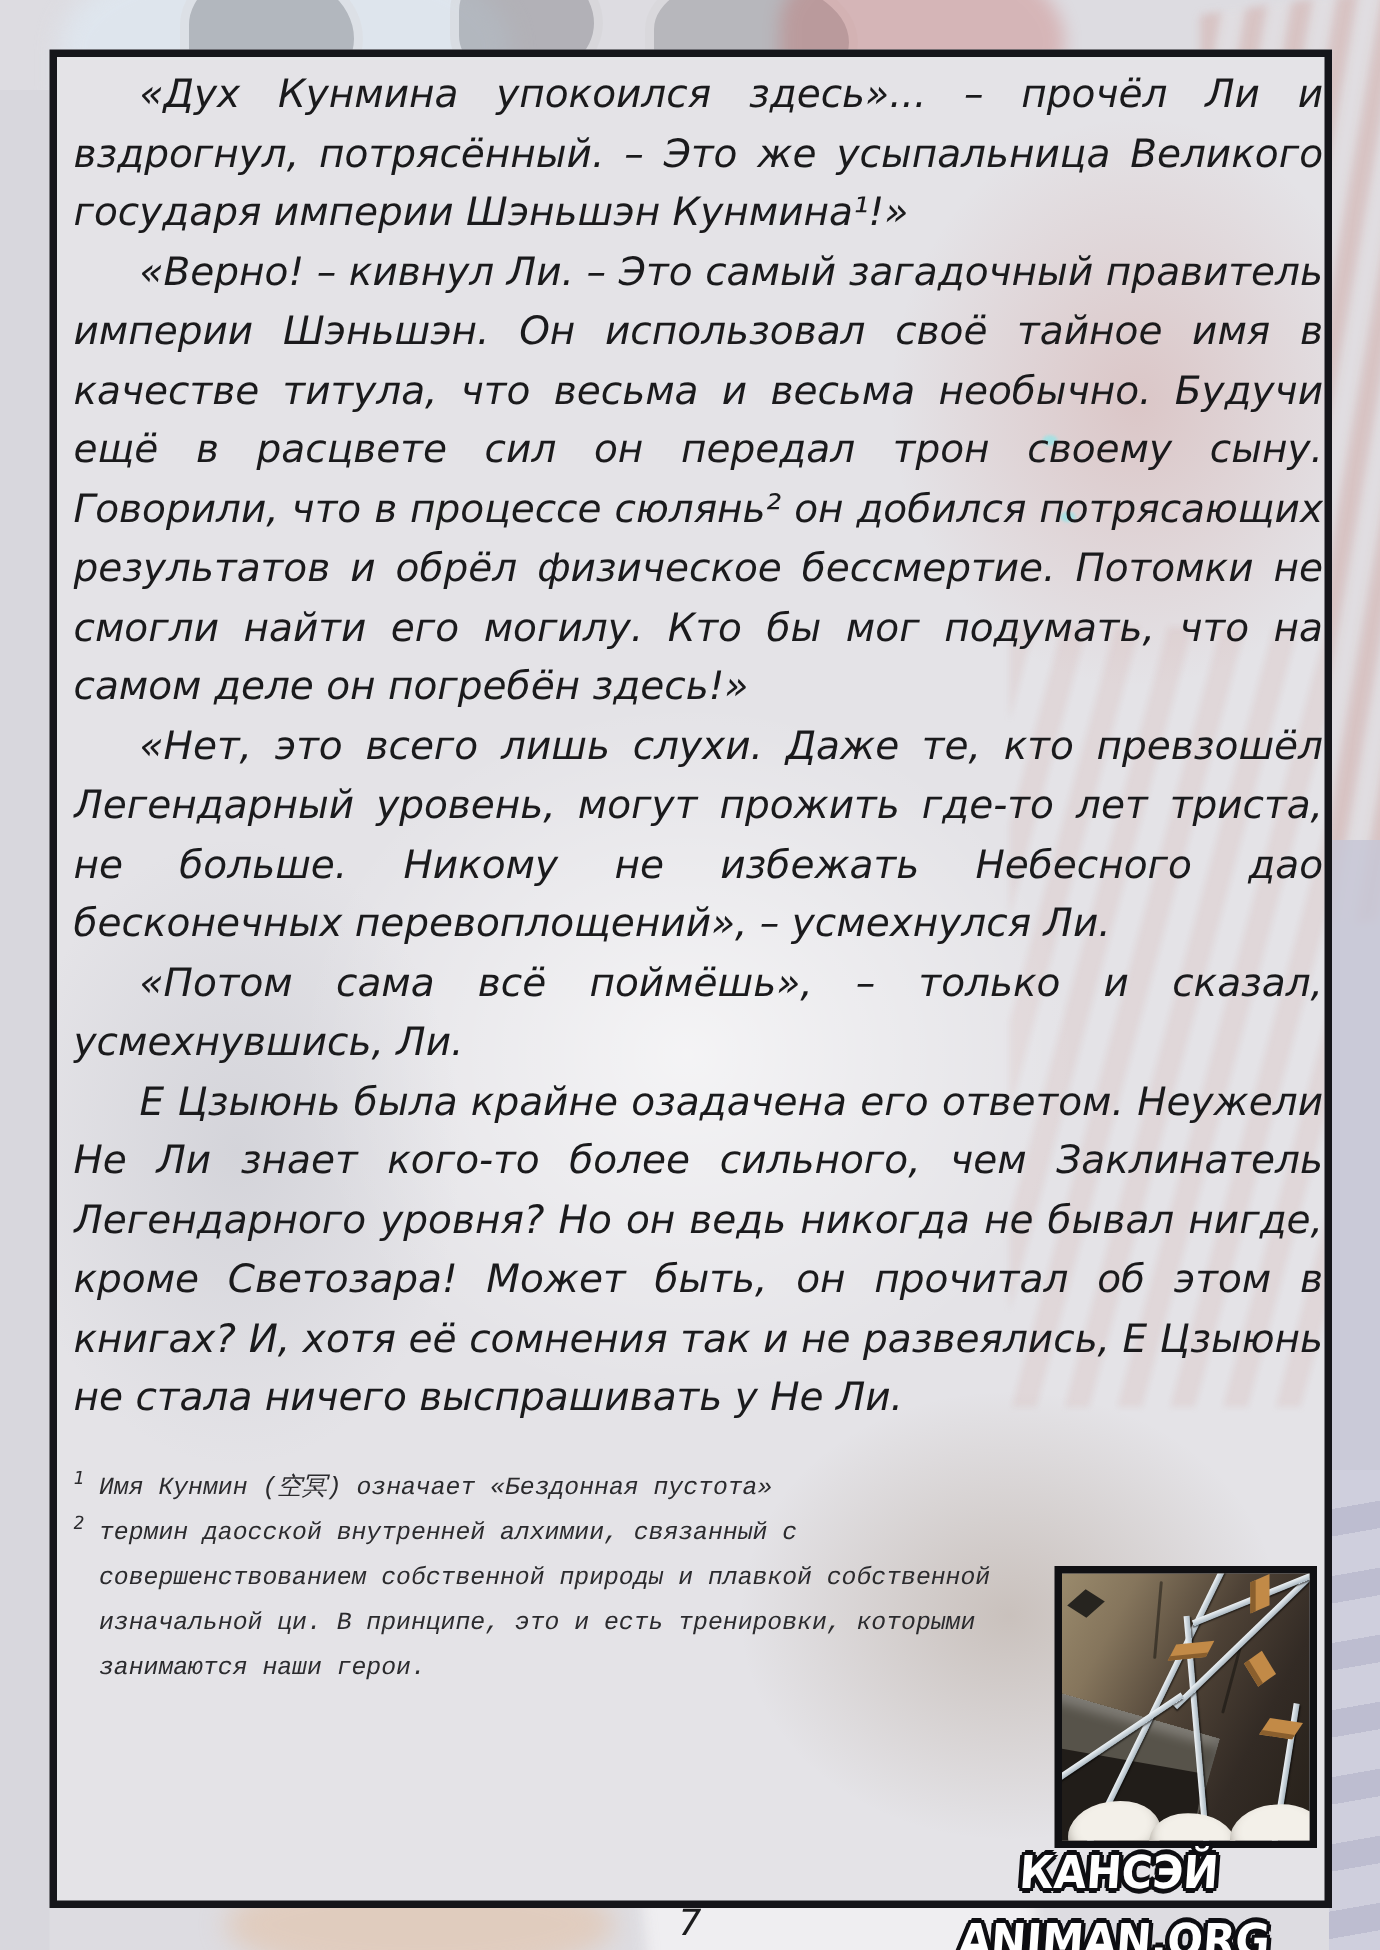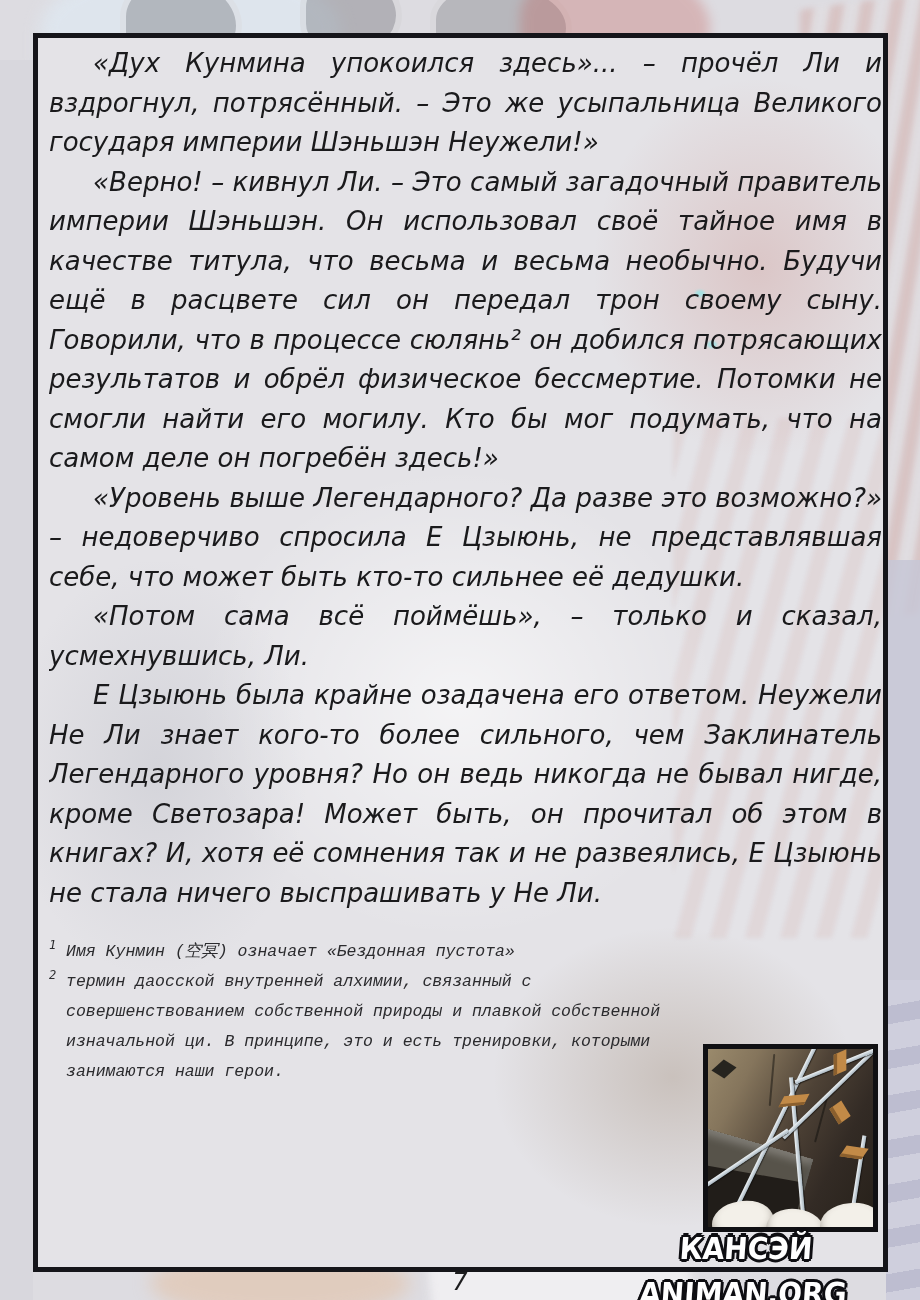--- a/index.html
+++ b/index.html
@@ -120,23 +120,23 @@
       <div class="fa fa-red"></div>
       <div class="fa fa-pink"></div>
       <div class="fa fa-white"></div>
       <div class="fa fa-gray"></div>
       <div class="fa fa-brown"></div>
       <div class="fa fa-eye fa-eye1"></div>
       <div class="fa fa-eye fa-eye2"></div>
     </div>
 
     <div class="text-area">
-      <p>«Дух Кунмина упокоился здесь»... – прочёл Ли и вздрогнул, потрясённый. – Это же усыпальница Великого государя империи Шэньшэн Неужели!»</p>
+      <p>«Дух Кунмина упокоился здесь»... – прочёл Ли и вздрогнул, потрясённый. – Это же усыпальница Великого государя империи Шэньшэн Кунмина¹!»</p>
       <p>«Верно! – кивнул Ли. – Это самый загадочный правитель империи Шэньшэн. Он использовал своё тайное имя в качестве титула, что весьма и весьма необычно. Будучи ещё в расцвете сил он передал трон своему сыну. Говорили, что в процессе сюлянь² он добился потрясающих результатов и обрёл физическое бессмертие. Потомки не смогли найти его могилу. Кто бы мог подумать, что на самом деле он погребён здесь!»</p>
-      <p>«Уровень выше Легендарного? Да разве это возможно?» – недоверчиво спросила Е Цзыюнь, не представлявшая себе, что может быть кто-то сильнее её дедушки.</p>
+      <p>«Нет, это всего лишь слухи. Даже те, кто превзошёл Легендарный уровень, могут прожить где-то лет триста, не больше. Никому не избежать Небесного дао бесконечных перевоплощений», – усмехнулся Ли.</p>
       <p>«Потом сама всё поймёшь», – только и сказал, усмехнувшись, Ли.</p>
       <p>Е Цзыюнь была крайне озадачена его ответом. Неужели Не Ли знает кого-то более сильного, чем Заклинатель Легендарного уровня? Но он ведь никогда не бывал нигде, кроме Светозара! Может быть, он прочитал об этом в книгах? И, хотя её сомнения так и не развеялись, Е Цзыюнь не стала ничего выспрашивать у Не Ли.</p>
 
       <div class="footnotes">
         <div class="fn">
           <span class="fn-marker">1</span>
           <span class="fn-text">Имя Кунмин (空冥) означает «Бездонная пустота»</span>
         </div>
         <div class="fn">
           <span class="fn-marker">2</span>

